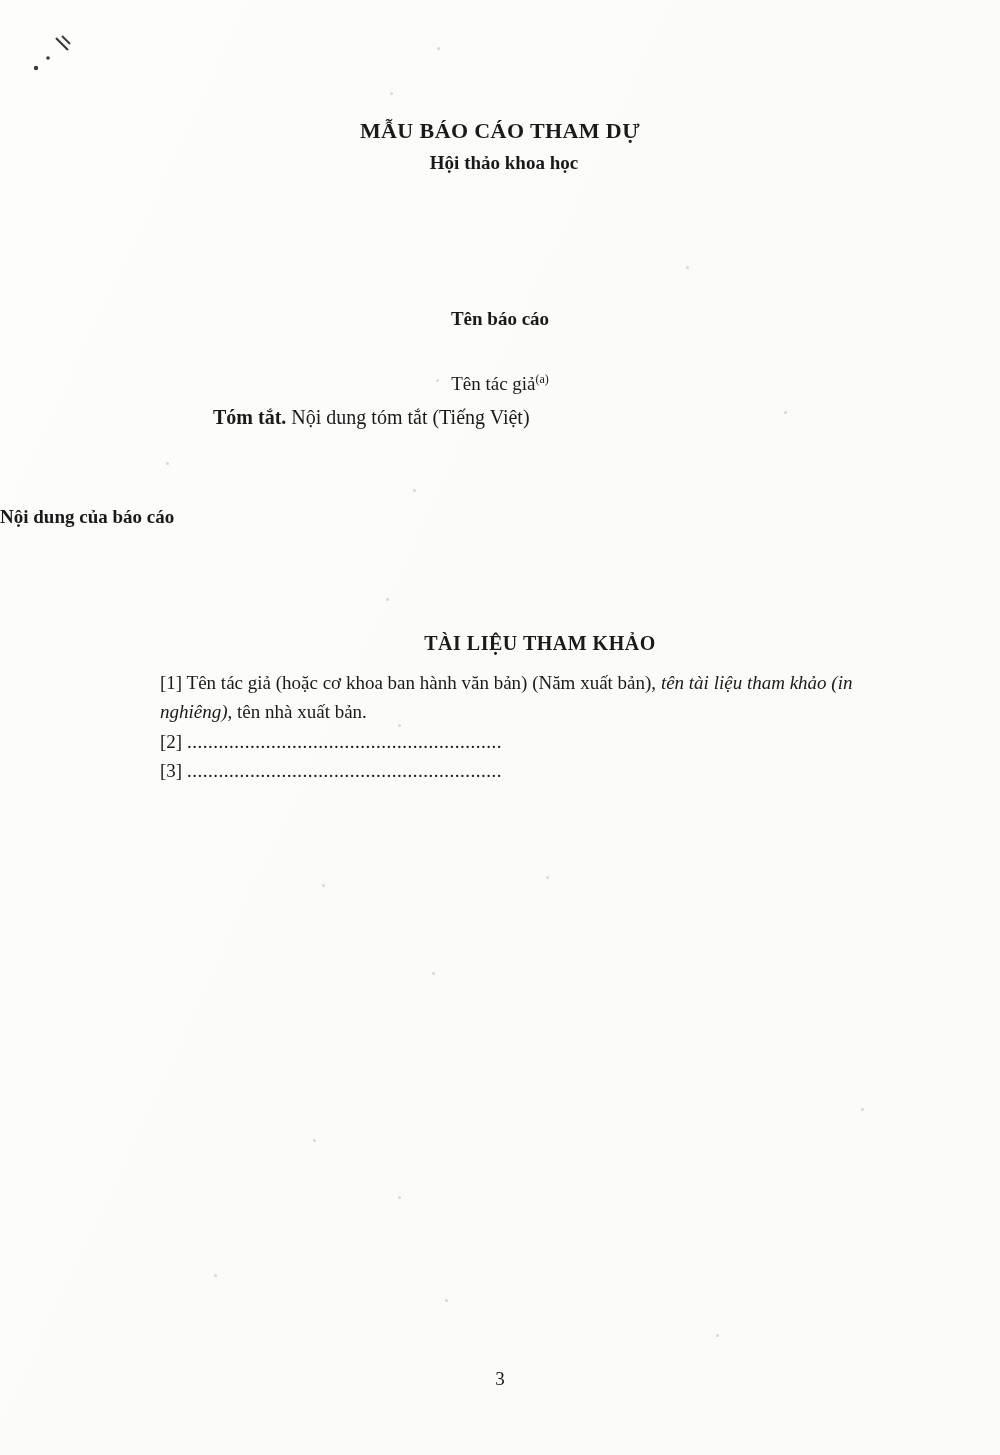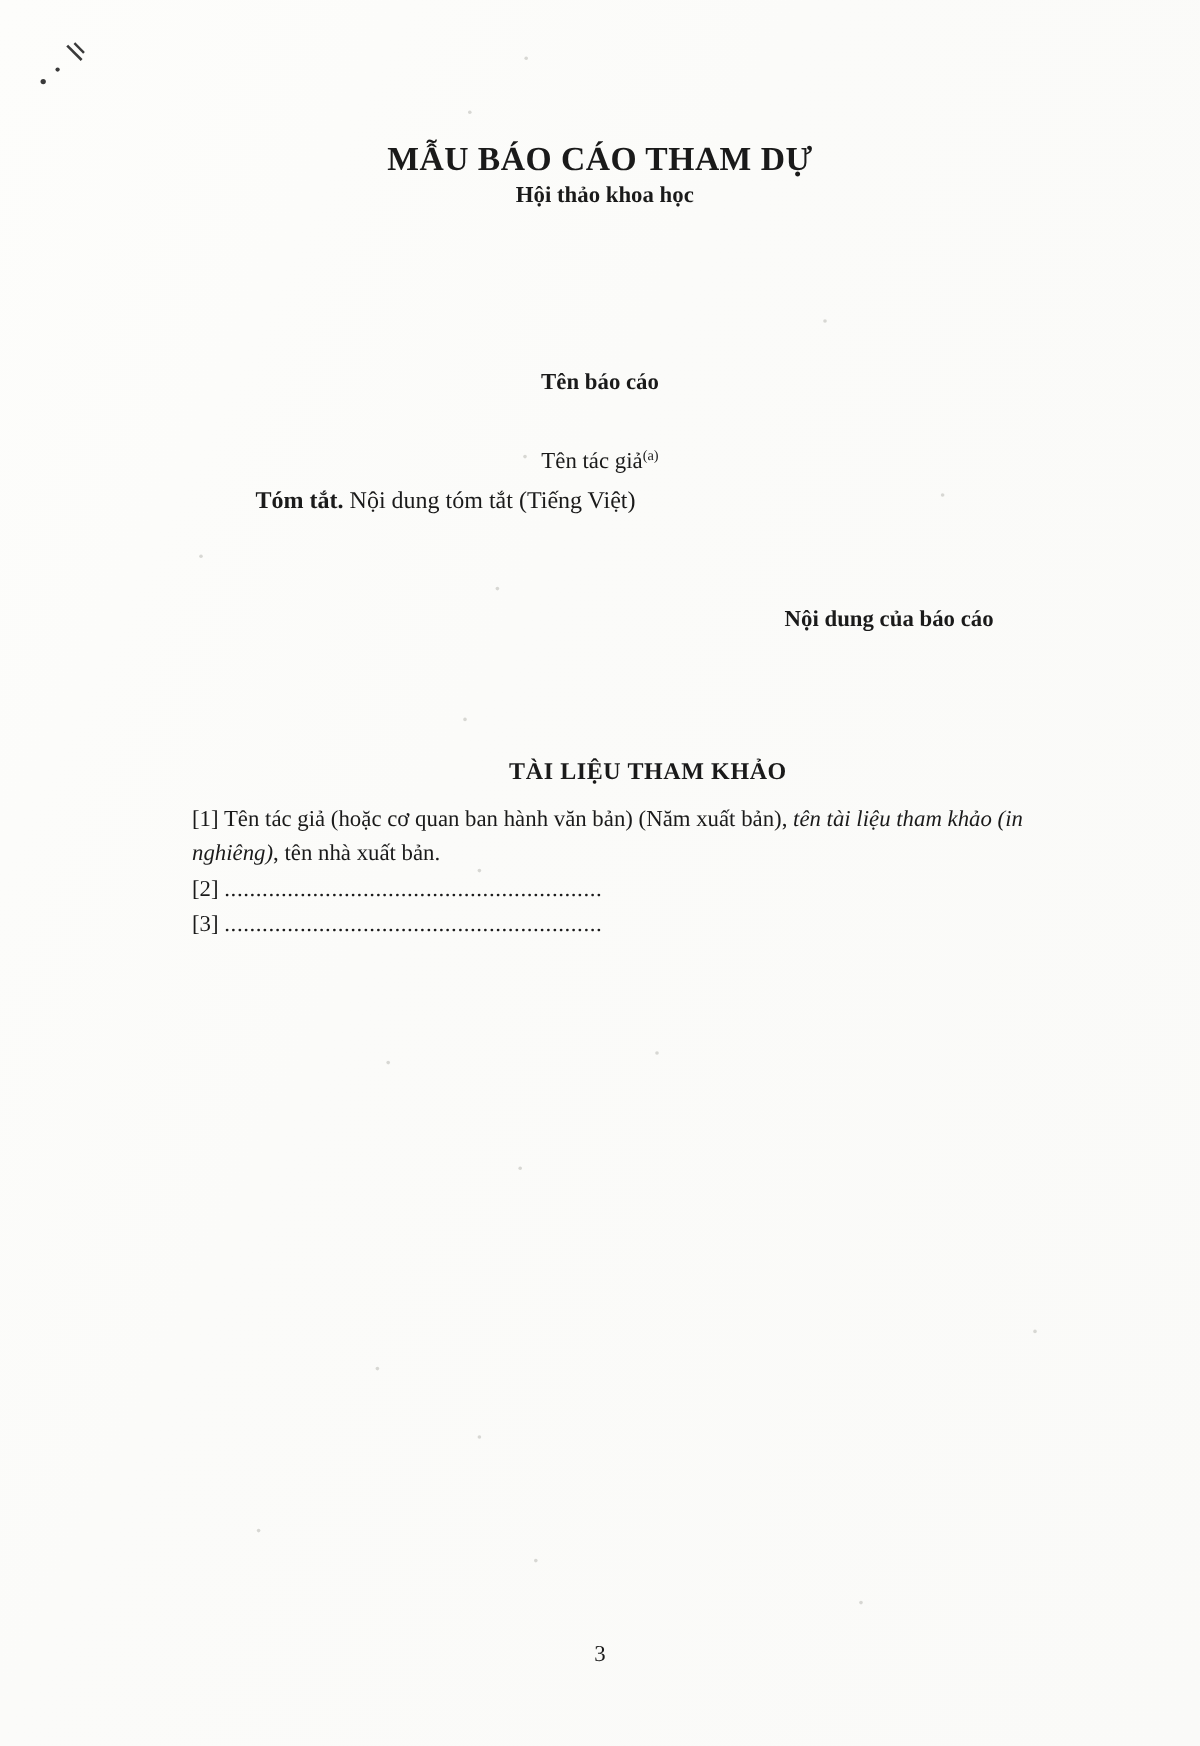--- a/index.html
+++ b/index.html
@@ -42,21 +42,21 @@
     width: 1000px;
     height: 1455px;
   }
 
   .doc-title {
     position: absolute;
     left: 0;
     top: 118px;
     width: 1000px;
     text-align: center;
-    font-size: 28px;
+    font-size: 22px;
     font-weight: bold;
     letter-spacing: .4px;
   }
   .doc-subtitle {
     position: absolute;
     left: 4px;
     top: 152px;
     width: 1000px;
     text-align: center;
     font-size: 19px;
@@ -94,21 +94,21 @@
   }
   .abstract-line b {
     font-weight: bold;
   }
 
   .body-heading {
     position: absolute;
     left: 0;
     top: 506px;
     width: 828px;
-    text-align: right;
+    text-align: left;
     font-size: 19px;
     font-weight: bold;
   }
 
   .refs-heading {
     position: absolute;
     left: 0;
     top: 632px;
     width: 1000px;
     text-align: center;
@@ -208,21 +208,21 @@
     <b>Tóm tắt.</b><span> Nội dung tóm tắt (Tiếng Việt)</span>
   </div>
 
   <div class="body-heading">Nội dung của báo cáo</div>
 
   <div class="refs-heading">TÀI LIỆU THAM KHẢO</div>
 
   <div class="ref-block">
     <div>
       <span>[1]</span>
-      <span>Tên tác giả (hoặc cơ quan ban hành văn bản) (Năm xuất bản), </span><span class="it">tên tài liệu tham khảo (in nghiêng)</span><span>, tên nhà xuất bản.</span>
+      <span>Tên tác giả (hoặc cơ khoa ban hành văn bản) (Năm xuất bản), </span><span class="it">tên tài liệu tham khảo (in nghiêng)</span><span>, tên nhà xuất bản.</span>
     </div>
     <div class="ref-item">
       <span>[2]</span>
       <span class="dots">............................................................</span>
     </div>
     <div class="ref-item">
       <span>[3]</span>
       <span class="dots">............................................................</span>
     </div>
   </div>

